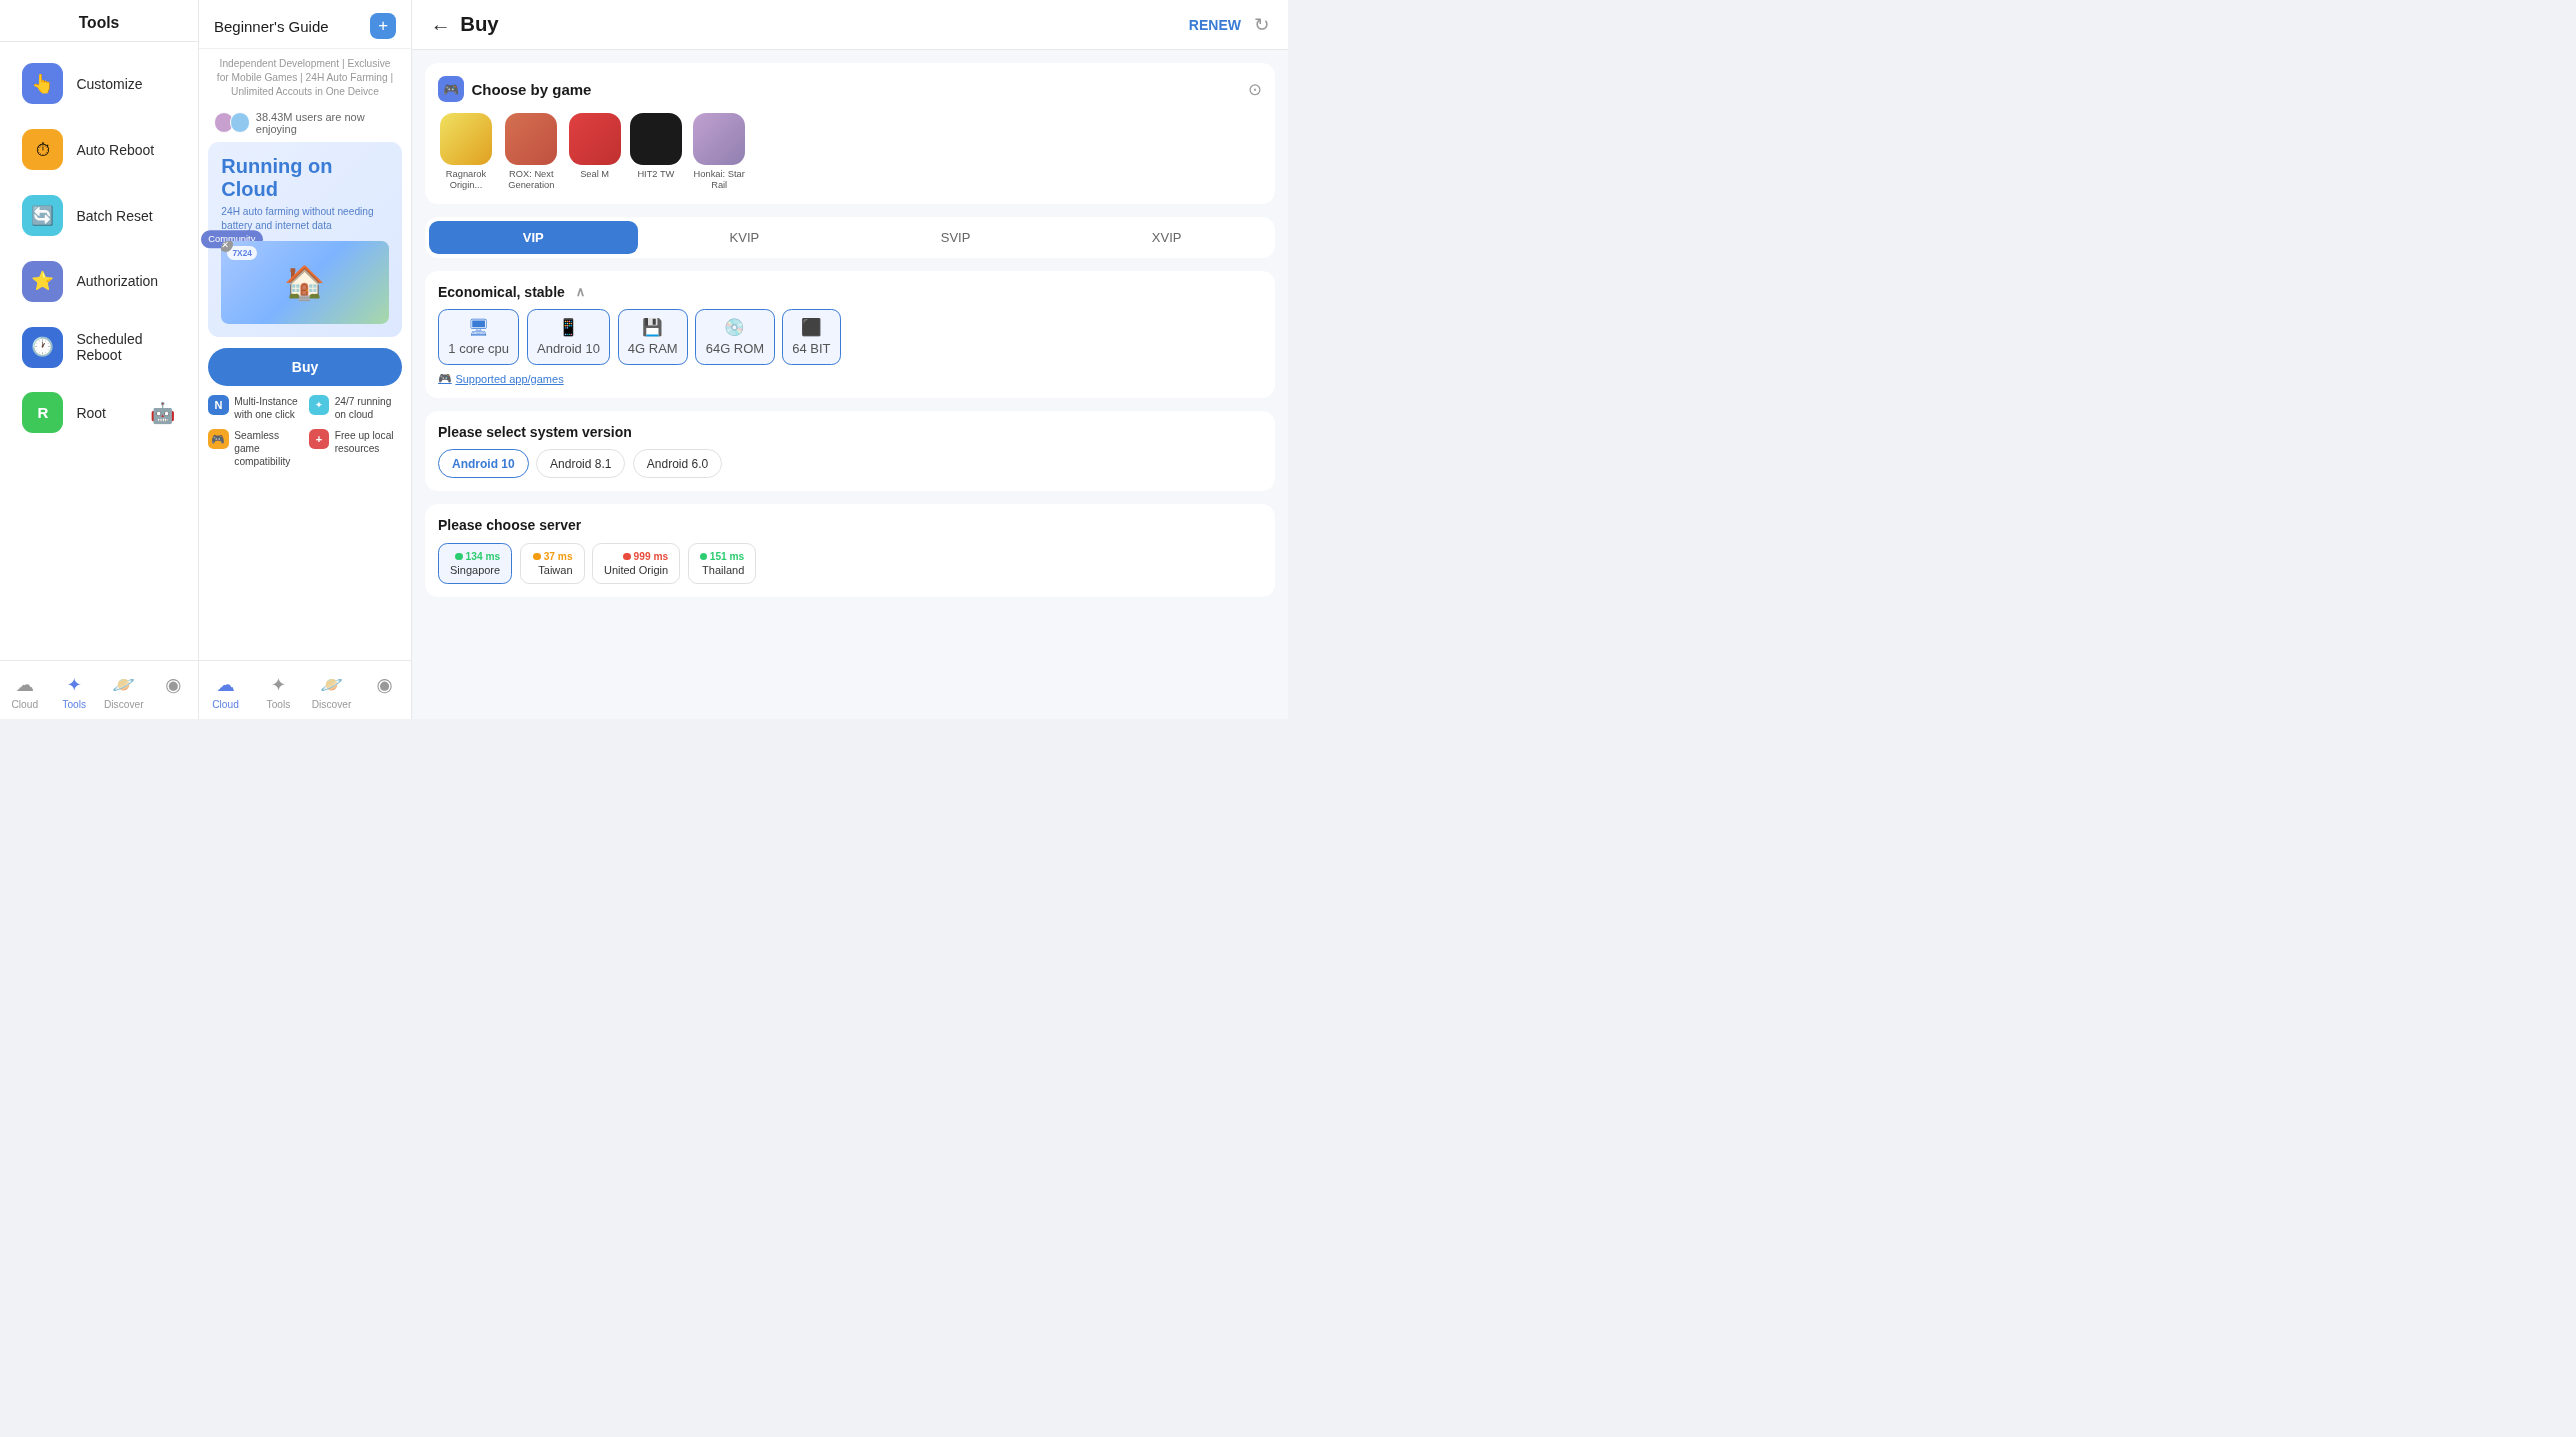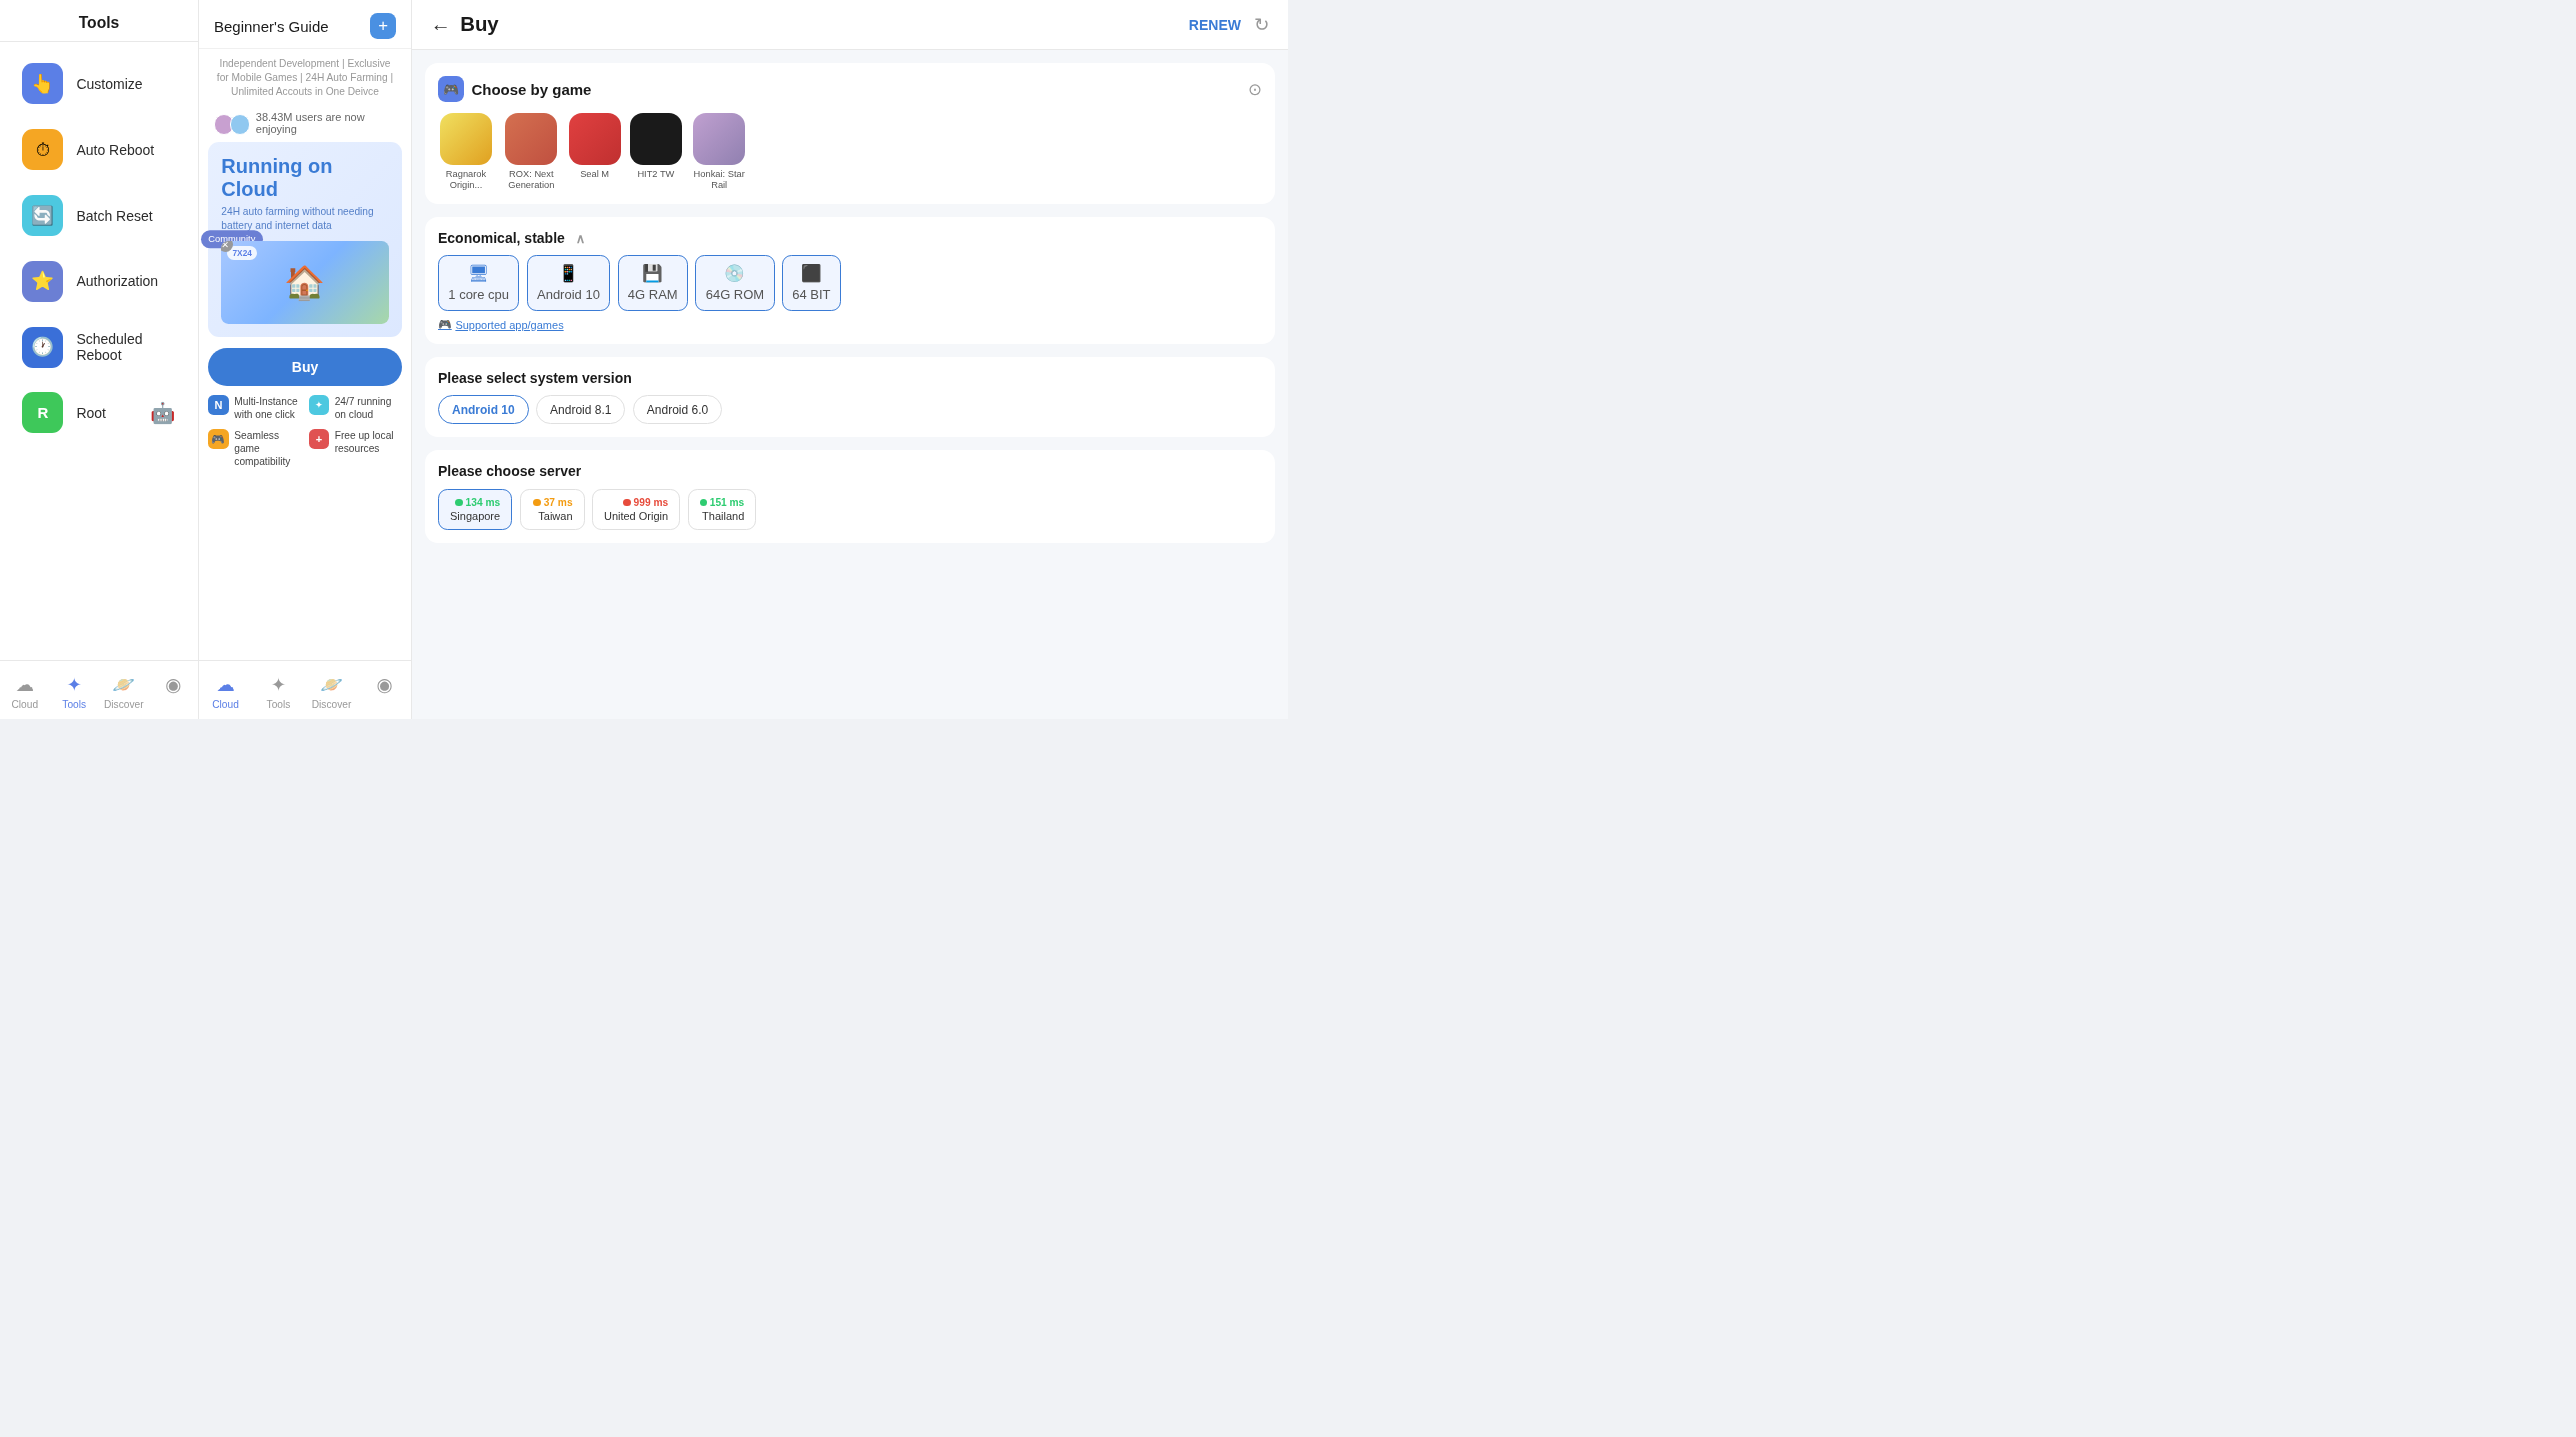--- a/index.html
+++ b/index.html
@@ -119,21 +119,21 @@
     }
     .guide-subtitle {
       font-size: 10.2px;
       color: #999;
       text-align: center;
       padding: 7.4px 15px;
       line-height: 1.4;
     }
     .guide-users {
       display: flex;
-      align-items: flex-end;
+      align-items: center;
       justify-content: center;
       gap: 5.6px;
       padding: 3.7px 15px 7.4px;
       font-size: 11px;
       color: #666;
     }
     .guide-avatars { display: flex; }
     .guide-avatar {
       width: 20.4px;
       height: 20.4px;
@@ -680,20 +680,26 @@
           <div class="game-thumb" style="background:#1a1a1a;"></div>
           <span class="game-name">HIT2 TW</span>
         </div>
         <div class="game-item">
           <div class="game-thumb" style="background:linear-gradient(135deg,#c0a0d0,#9080b0);"></div>
           <span class="game-name">Honkai: Star Rail</span>
         </div>
       </div>
     </div>
 
+    <div class="vip-tabs">
+      <div class="vip-tab active">VIP</div>
+      <div class="vip-tab">KVIP</div>
+      <div class="vip-tab">SVIP</div>
+      <div class="vip-tab">XVIP</div>
+    </div>
 
     <div class="config-card">
       <div class="config-section-title">
         <span>Economical, stable</span>
         <span class="chevron-up">∧</span>
       </div>
       <div class="config-options">
         <div class="config-option active">
           <span class="config-option-icon">🖥</span>
           <span class="config-option-label">1 core cpu</span>

